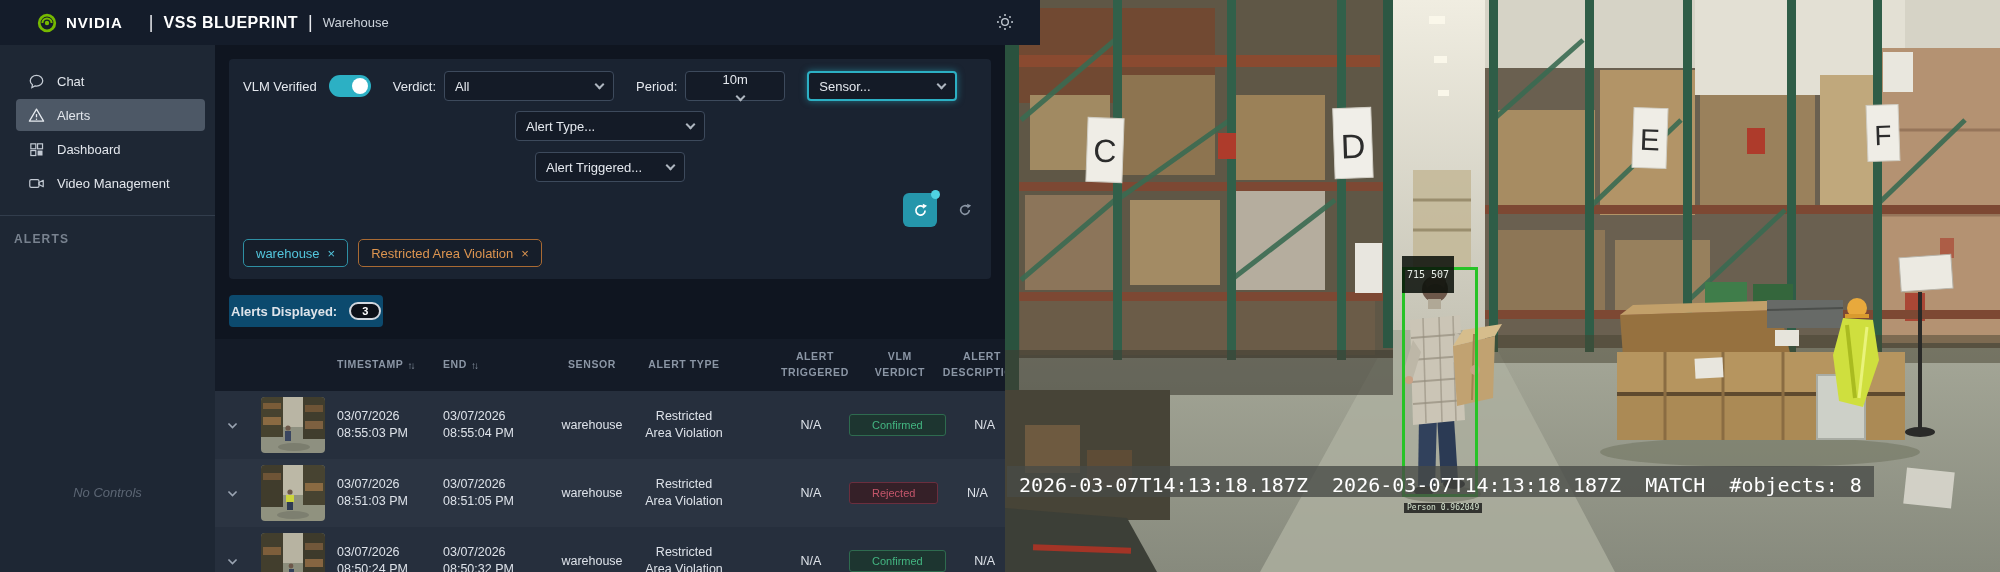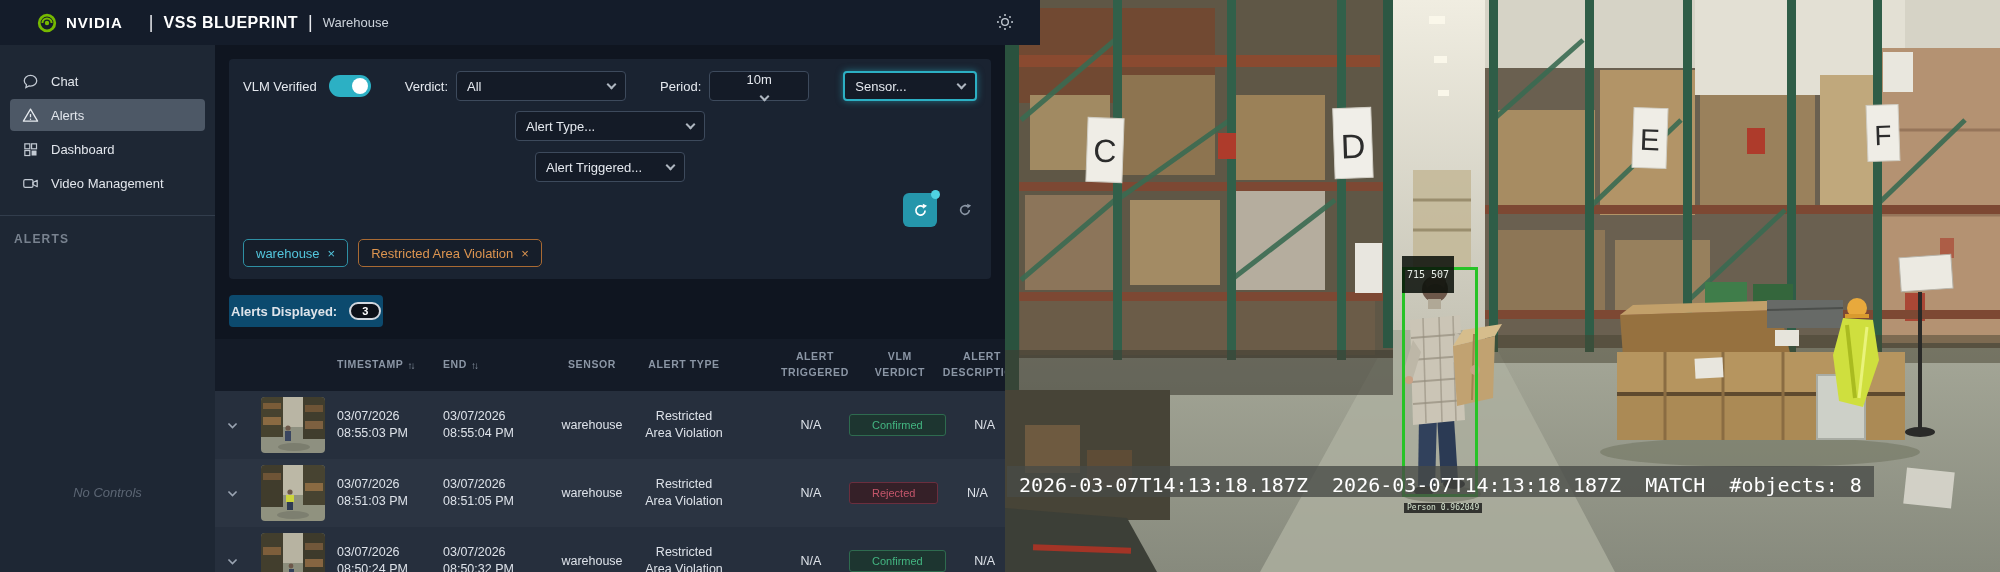--- a/index.html
+++ b/index.html
@@ -13,21 +13,21 @@
   .brand { display:flex; align-items:center; gap:8px; margin-left:18px; }
   .brand-name { color:#fff; font-weight:bold; font-size:15px; letter-spacing:1px; }
   .app-title { color:#fff; font-weight:bold; font-size:16px; letter-spacing:0.5px; margin-left:22px; }
   .title-sep { color:#e8eaee; font-size:18px; font-weight:300; margin:0 10px; }
   .page-title { color:#cdd3db; font-size:13px; }
   .theme-btn { position:absolute; right:22px; top:9px; width:26px; height:26px; cursor:pointer;
                display:flex; align-items:center; justify-content:center; }
 
   
   .sidebar { position:absolute; left:0; top:45px; width:215px; bottom:0; background:#1e2734; }
-  .nav { padding-top:18px; }
+  .nav { padding-top:18px;margin-left:6px; }
   .nav-item { display:flex; align-items:center; gap:12px; height:32px; margin:2px 10px;
               padding:0 12px; border-radius:4px; color:#e2e6ec; font-size:13px; cursor:pointer; }
   .nav-item.active { background:#4d5866; }
   .nav-item svg { flex:0 0 auto; }
   .side-divider { height:1px; background:#323d4c; margin:16px 0 0 0; }
   .side-section { color:#78828f; font-size:12px; font-weight:bold; letter-spacing:1.2px; padding:16px 0 0 14px; }
   .side-footer { position:absolute; top:440px; left:0; width:100%; text-align:center;
                  color:#5c6674; font-size:13px; font-style:italic; }
 
   
@@ -171,21 +171,21 @@
       </div>
     </div>
     <div class="side-divider"></div>
     <div class="side-section">ALERTS</div>
     <div class="side-footer">No Controls</div>
   </div>
 
   <div class="main">
 
     <div class="filter-card">
-      <div class="frow" style="gap:34px;align-items:center;">
+      <div class="frow" style="gap:22px;align-items:center;">
         <div class="fgroup" style="gap:0;">
           <span class="flabel">VLM Verified</span>
           <div class="toggle">
             <div class="knob"></div>
           </div>
         </div>
         <div class="fgroup">
           <span class="flabel">Verdict:</span>
           <div class="sel" style="width:170px;">
             <span>All</span>

